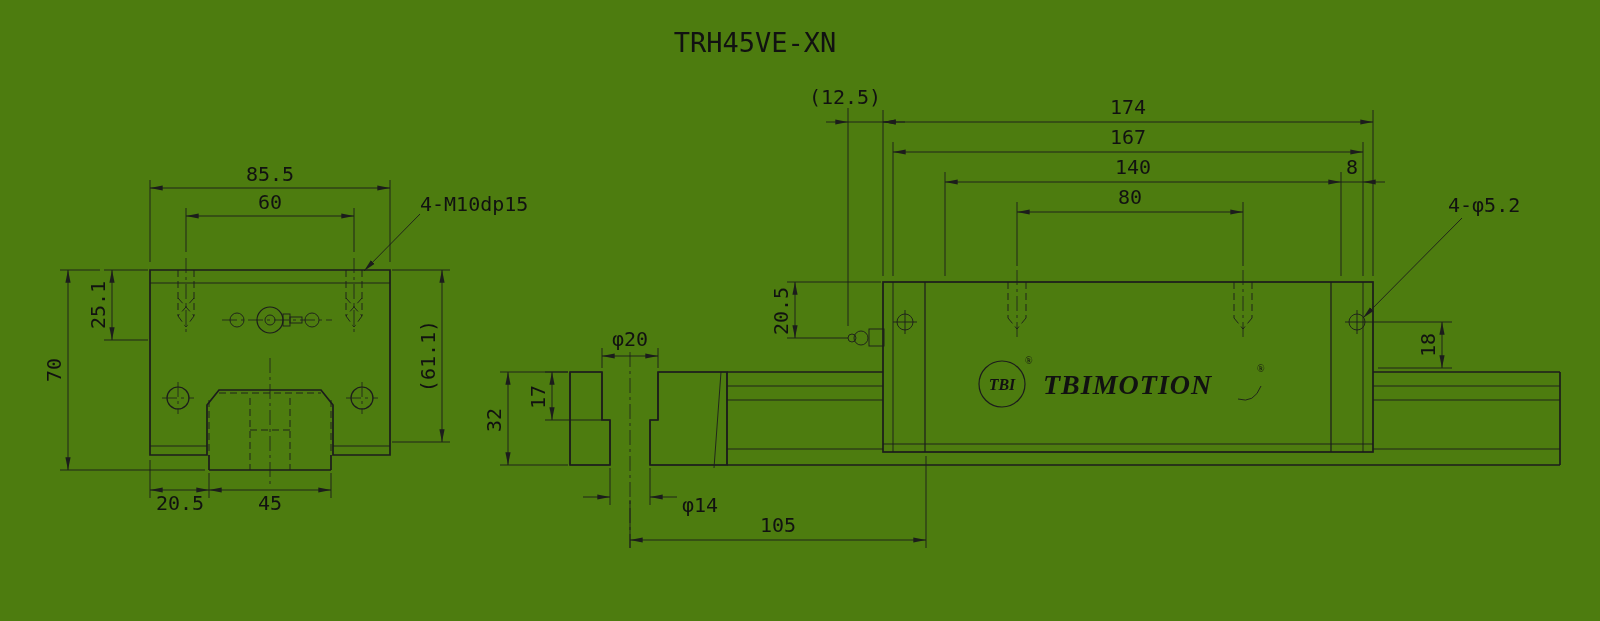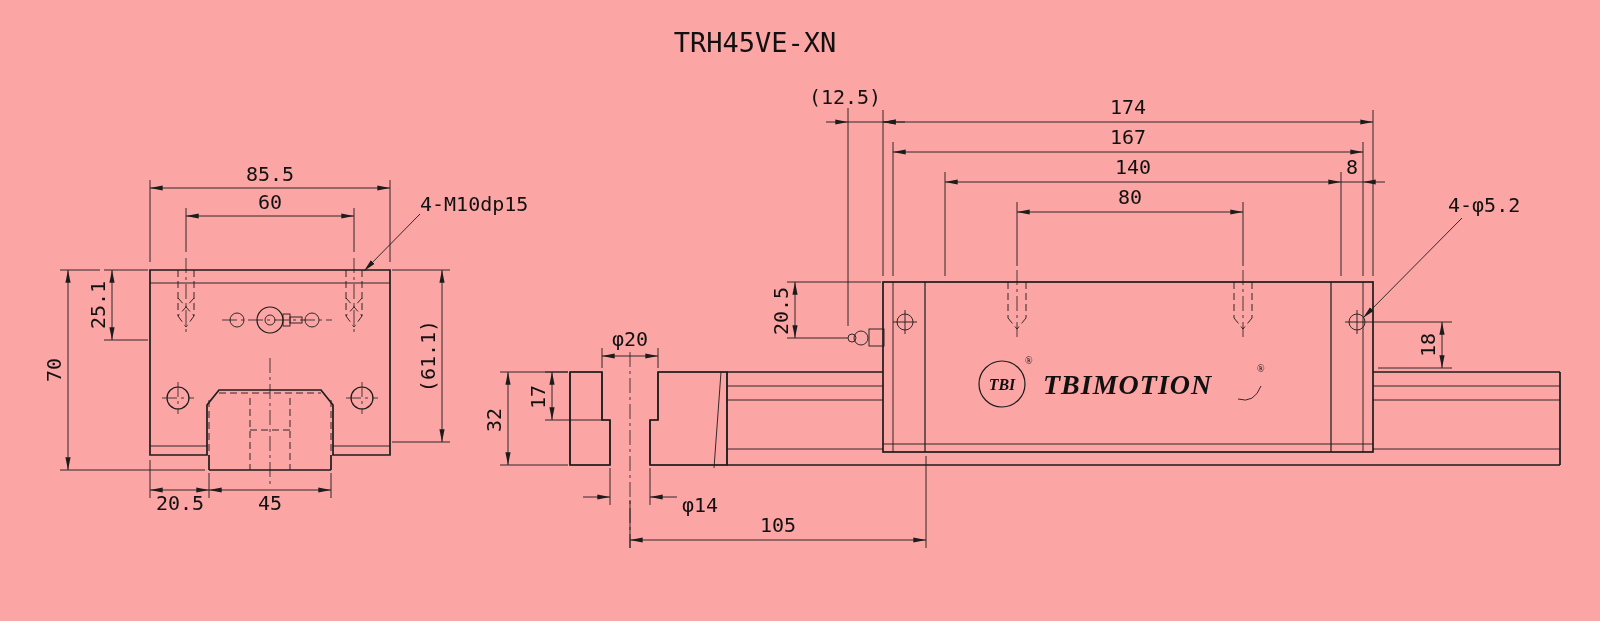--- a/index.html
+++ b/index.html
@@ -1,16 +1,16 @@
 <!DOCTYPE html>
 <html><head>
 <meta charset="utf-8">
 <style>
   html,body{margin:0;padding:0;background:#ffffff;}
-  .canvas{position:relative;width:1600px;height:621px;background:#fca5a5;overflow:hidden;}
+  .canvas{position:relative;width:1600px;height:621px;background:#4d7c0f;overflow:hidden;}
   svg{display:block;}
   .ol{fill:none;stroke:#1c1c1c;stroke-width:1.7;stroke-linejoin:miter;}
   .ml{fill:none;stroke:#1c1c1c;stroke-width:1.2;}
   .tl{fill:none;stroke:#1c1c1c;stroke-width:0.9;}
   .dim{fill:none;stroke:#1c1c1c;stroke-width:0.9;}
   .dash{stroke-dasharray:7 4;}
   .cl{stroke-dasharray:15 4 3 4;stroke-width:0.8;}
   text{font-family:"DejaVu Sans Mono","Liberation Mono",monospace;fill:#111;}
   .dt{font-size:20px;}
   .ttl{font-size:27px;}

